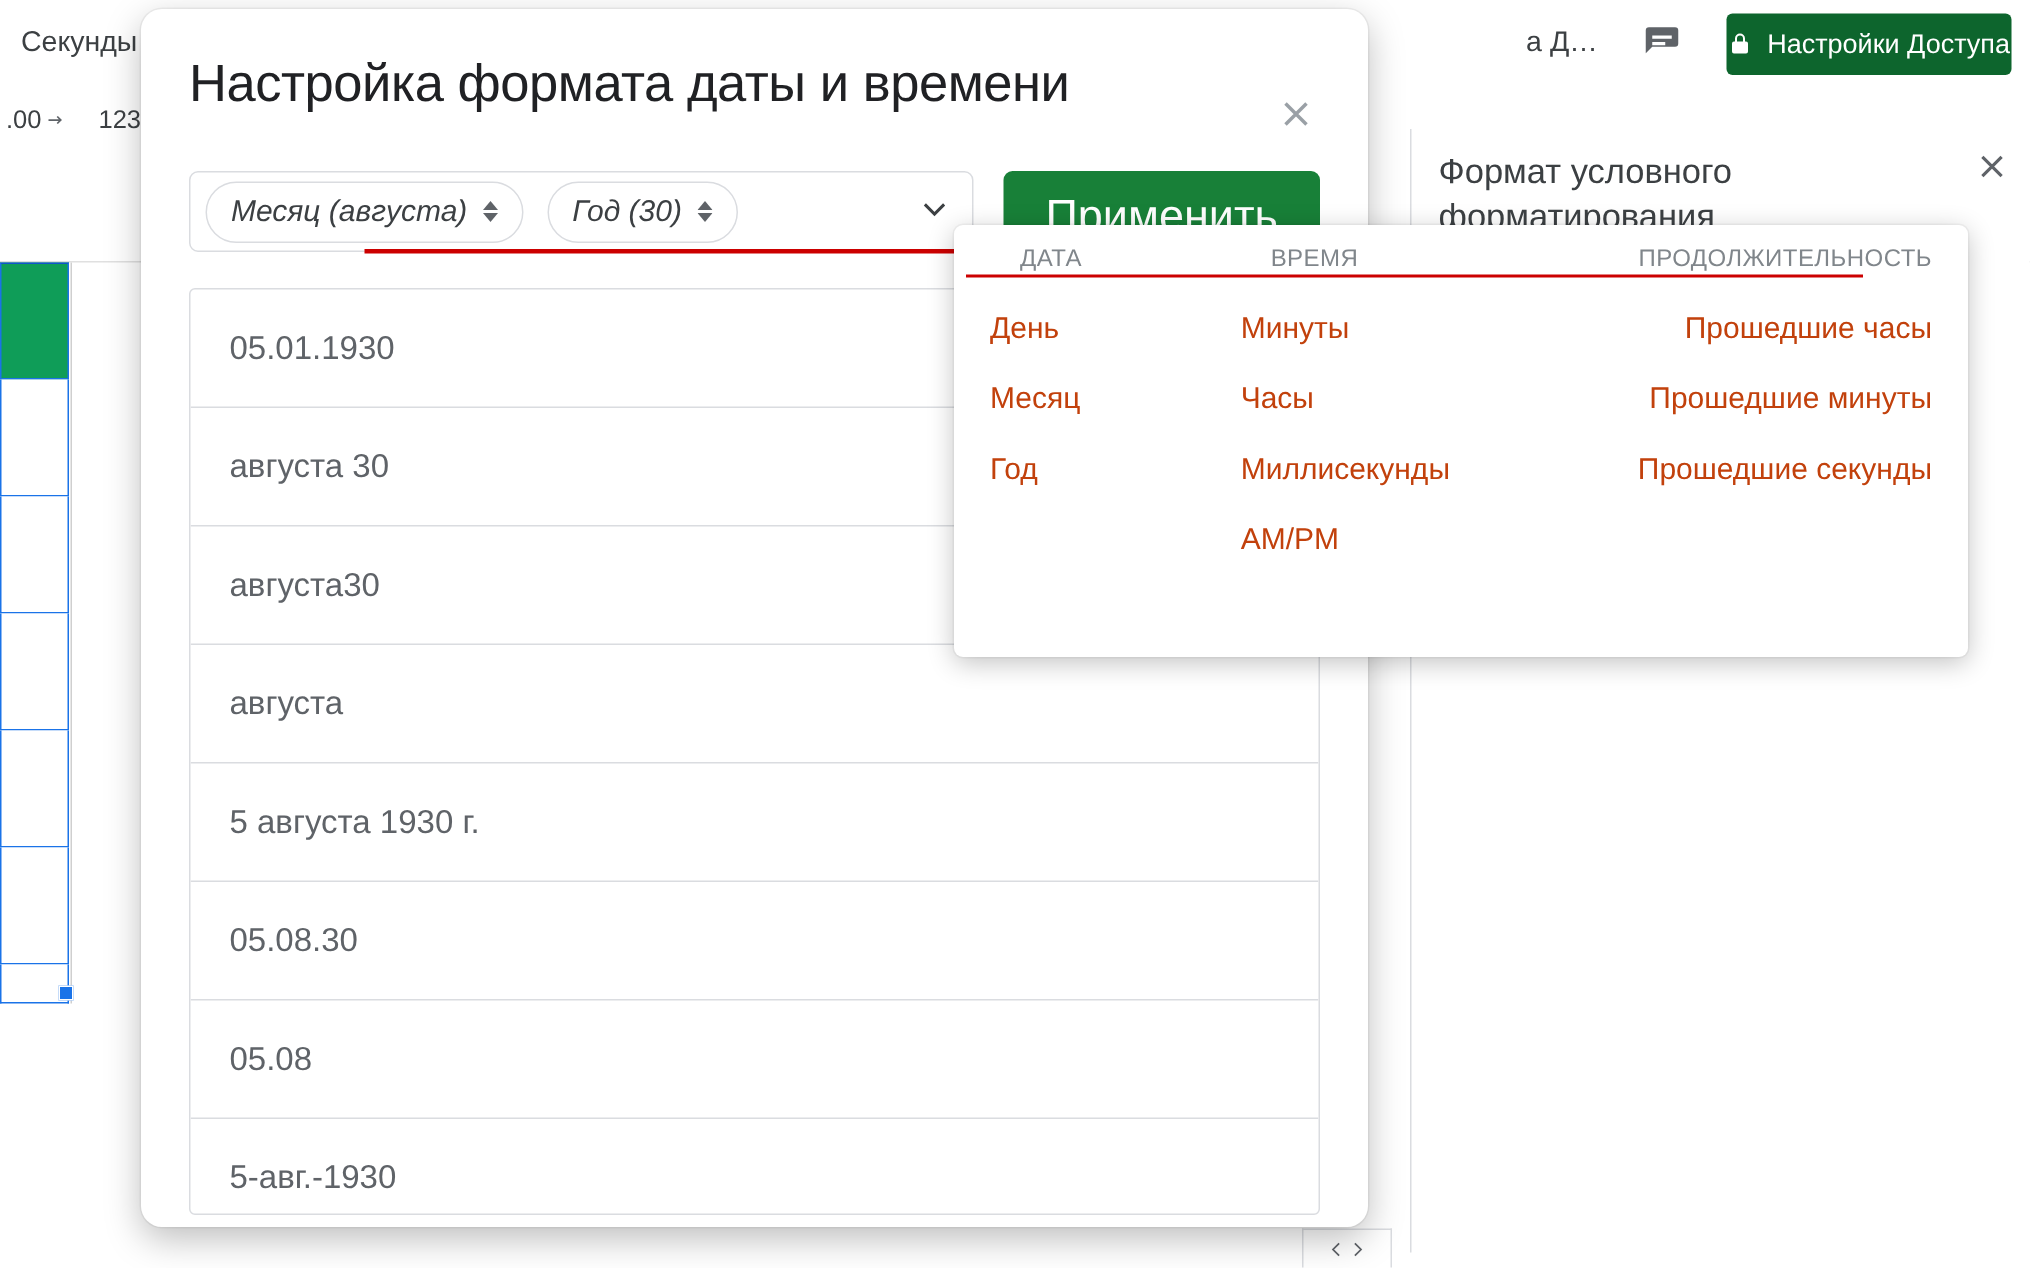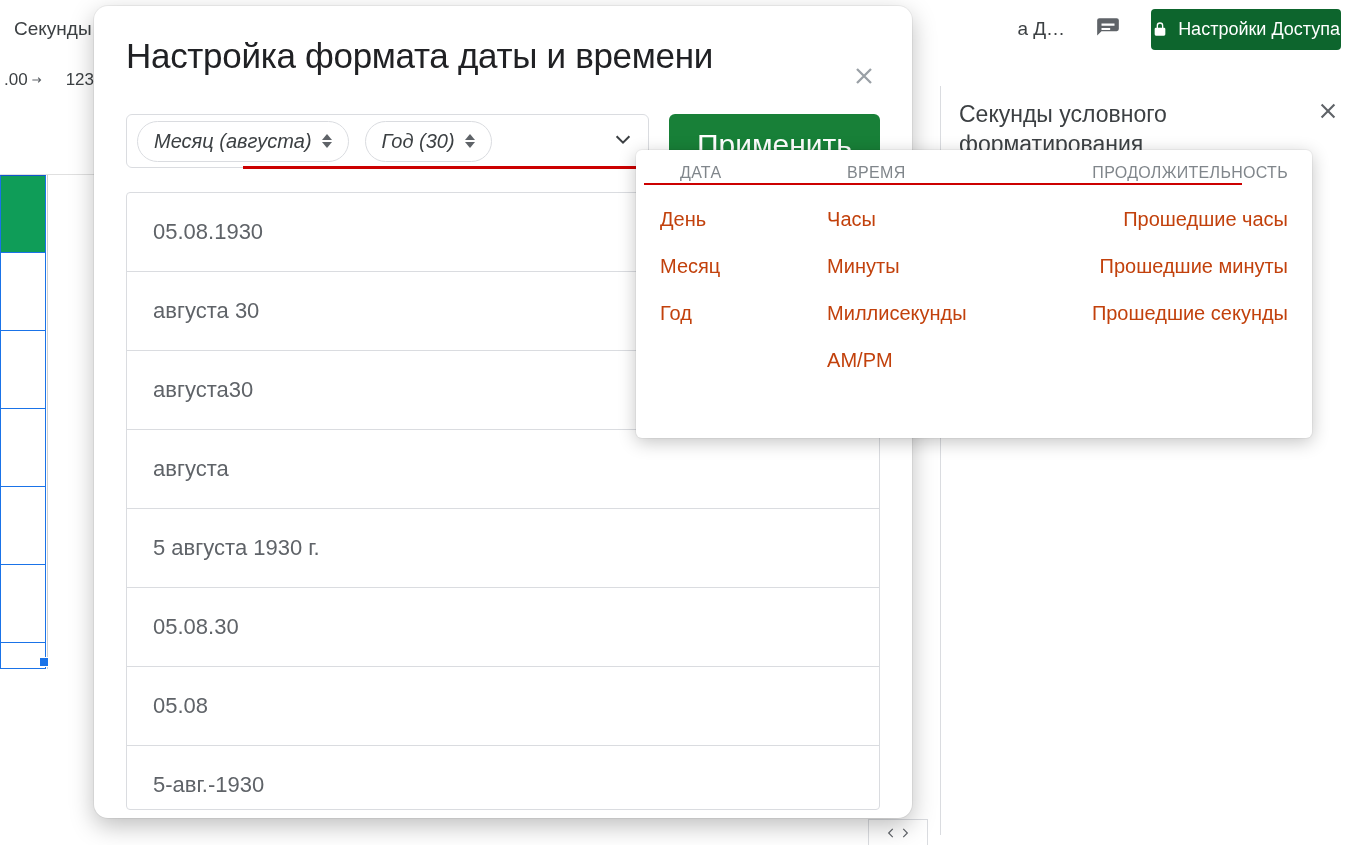--- a/index.html
+++ b/index.html
@@ -183,21 +183,21 @@
   <div class="bg-row"></div>
   <div class="bg-row"></div>
   <div class="bg-row"></div>
   <div class="bg-row"></div>
   <div class="bg-row" style="height:26px"></div>
 </div>
 <div class="bg-selhandle" style="top:657px"></div>
 
 <div class="side-panel">
   <div class="sp-title">
-    <span>Секунды условного</span><br>
+    <span>Формат условного</span><br>
     <span>форматирования</span>
   </div>
   <div class="sp-close">
     <svg width="22" height="22" viewBox="0 0 24 24">
         <path d="M5 5l14 14M19 5L5 19" stroke-width="2.3" fill="none"></path>
       </svg>
   </div>
 </div>
 
 <div class="hscroll-tail">
@@ -247,21 +247,21 @@
           </svg>
       </span>
     </div>
     <button class="apply-btn">Применить</button>
   </div>
 
   <div class="underline-red-1"></div>
   <div class="underline-red-2"></div>
 
   <div class="fmt-list">
-    <div class="fmt-item">05.08.1930</div>
+    <div class="fmt-item">05.01.1930</div>
     <div class="fmt-item">августа 30</div>
     <div class="fmt-item">августа30</div>
     <div class="fmt-item">августа</div>
     <div class="fmt-item">5 августа 1930 г.</div>
     <div class="fmt-item">05.08.30</div>
     <div class="fmt-item">05.08</div>
     <div class="fmt-item">5-авг.-1930</div>
   </div>
 </div>
 
@@ -269,22 +269,22 @@
   <div class="underline-red-3"></div>
   <div class="cols">
     <div class="pcol">
       <h4>ДАТА</h4>
       <div class="opt">День</div>
       <div class="opt">Месяц</div>
       <div class="opt">Год</div>
     </div>
     <div class="pcol">
       <h4>ВРЕМЯ</h4>
+      <div class="opt">Минуты</div>
       <div class="opt">Часы</div>
-      <div class="opt">Минуты</div>
       <div class="opt">Миллисекунды</div>
       <div class="opt">AM/PM</div>
     </div>
     <div class="pcol" style="text-align:right">
       <h4>ПРОДОЛЖИТЕЛЬНОСТЬ</h4>
       <div class="opt">Прошедшие часы</div>
       <div class="opt">Прошедшие минуты</div>
       <div class="opt">Прошедшие секунды</div>
     </div>
   </div>

